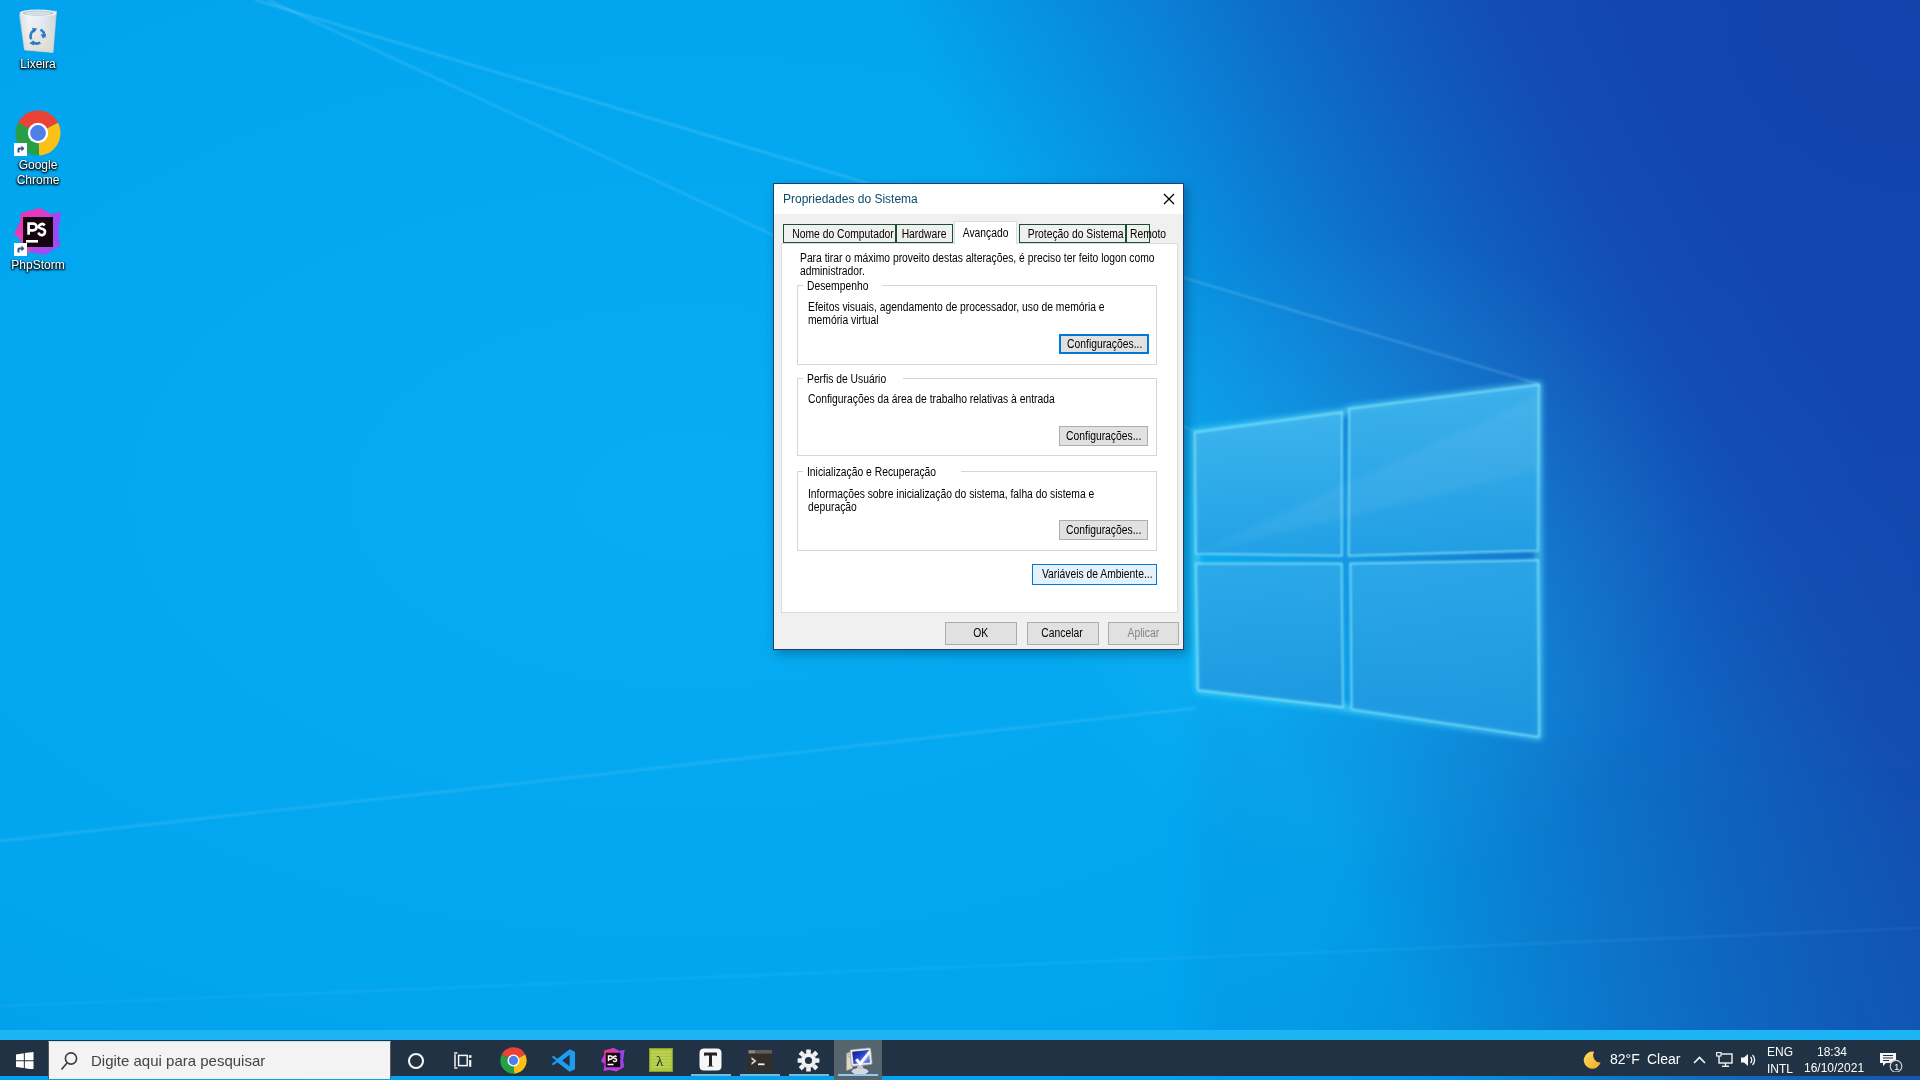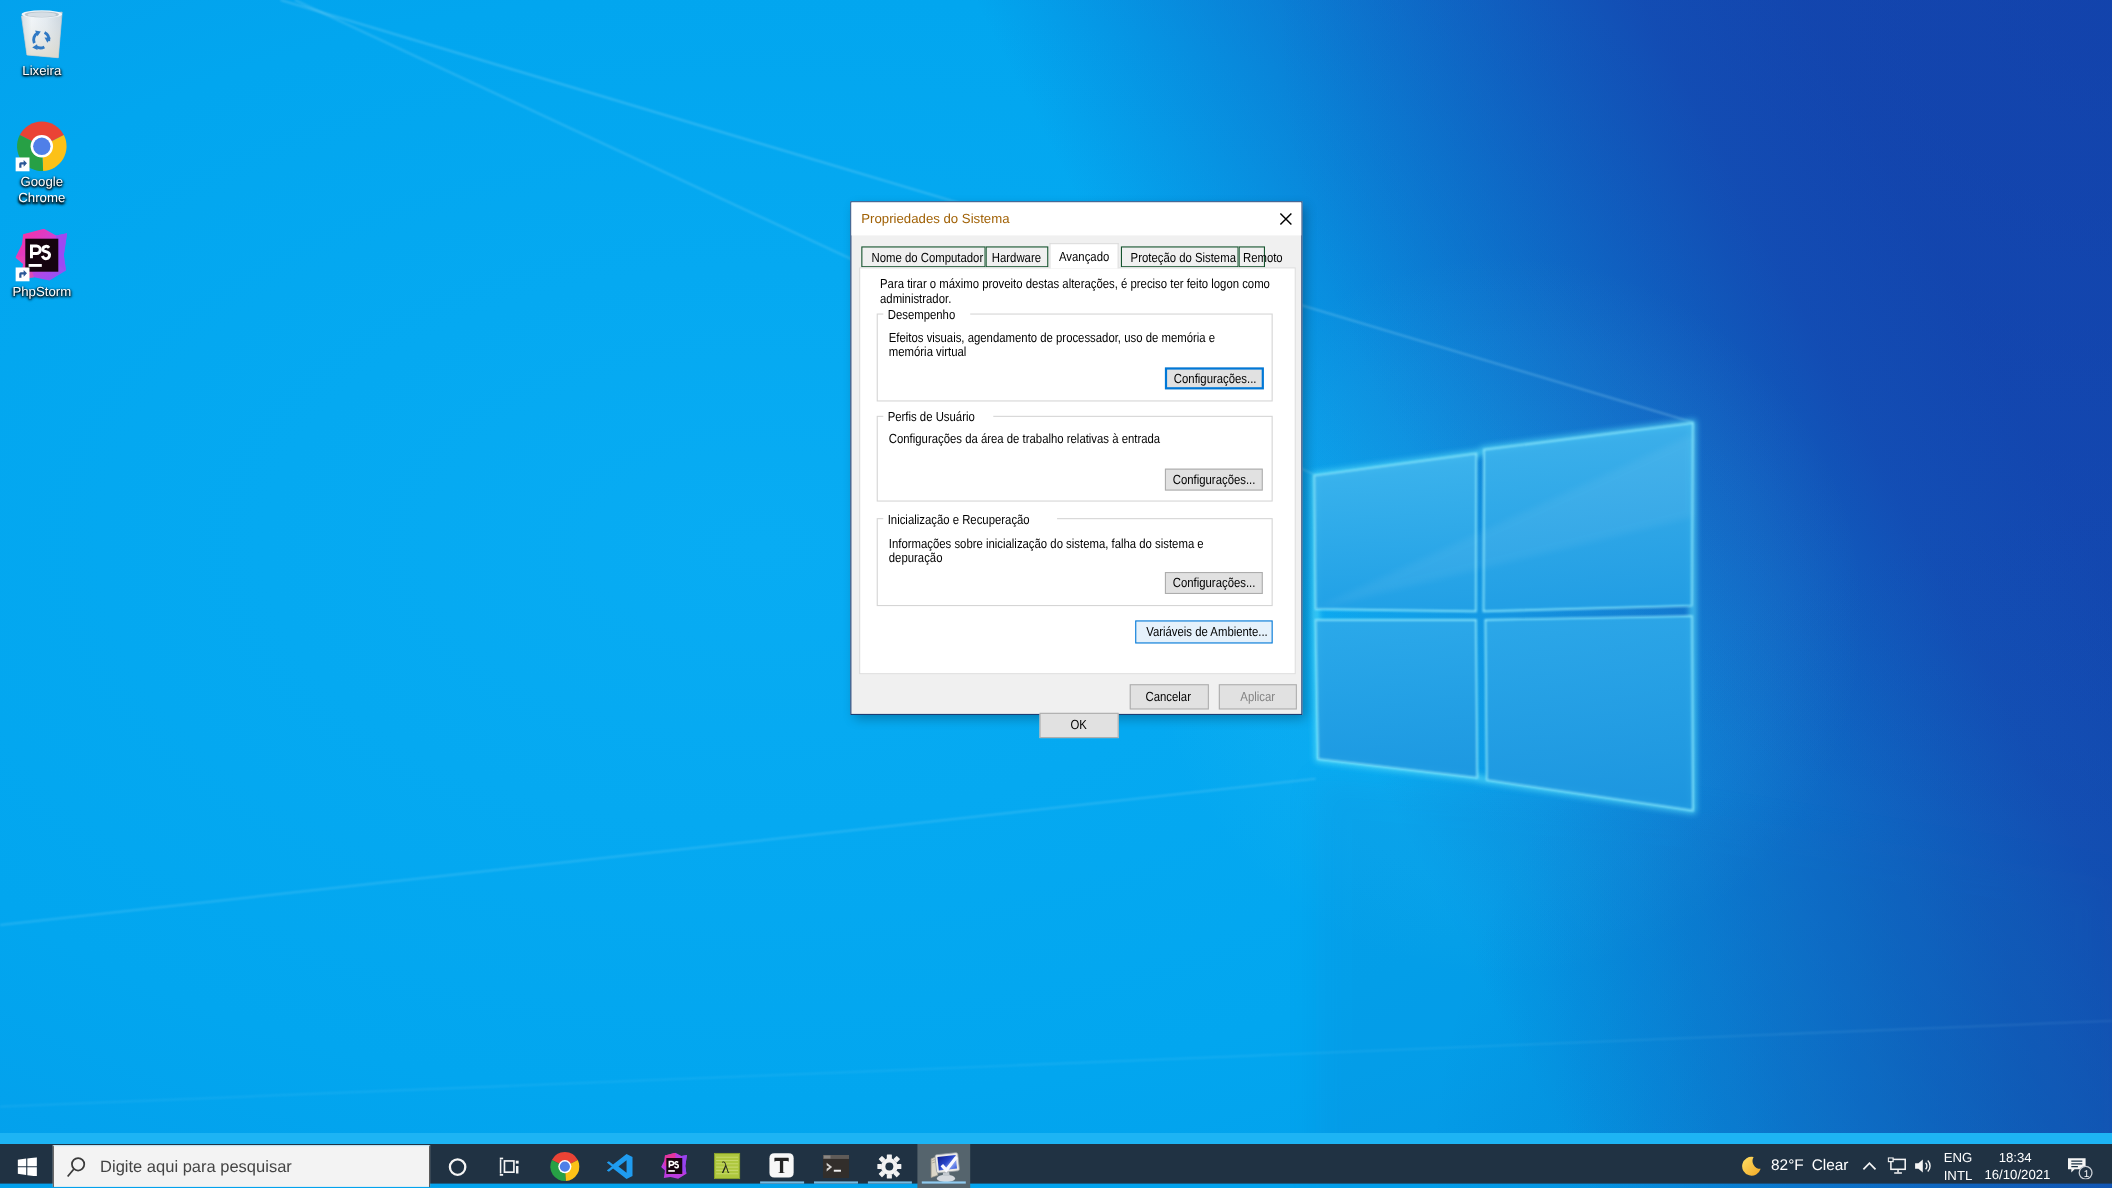--- a/index.html
+++ b/index.html
@@ -4,21 +4,21 @@
   html,body{margin:0;padding:0;width:1920px;height:1080px;overflow:hidden;}
   body{font-family:"Liberation Sans",sans-serif;position:relative;background:#0795e2;-webkit-font-smoothing:antialiased;}
   .abs{position:absolute;}
   
   .dlabel{position:absolute;color:#fff;font-size:12px;text-align:center;line-height:15px;
     text-shadow:0 1px 2px rgba(0,0,0,.9),1px 1px 2px rgba(0,0,0,.85),-1px 1px 2px rgba(0,0,0,.85);}
   
   #dlg{position:absolute;left:773px;top:183px;width:411px;height:467px;background:#f0f0f0;
        border:1px solid #1c3e74;box-sizing:border-box;box-shadow:3px 4px 10px rgba(0,0,0,.28);}
   #titlebar{position:absolute;left:0;top:0;width:100%;height:30px;background:#ffffff;}
-  #title{position:absolute;left:9px;top:8px;font-size:12px;color:#a16207;}
+  #title{position:absolute;left:9px;top:8px;font-size:12px;color:#0c4a6e;}
   #closex{position:absolute;right:7px;top:8px;width:14px;height:14px;}
   .tab{position:absolute;top:40px;height:19px;background:#f0f0f0;border:1px solid #14532d;
        box-sizing:border-box;font-size:12px;color:#000;text-align:center;line-height:18px;}
   .tab.active{top:37px;height:23px;background:#fff;border:1px solid #dcdcdc;border-bottom:none;z-index:5;}
   #page{position:absolute;left:7px;top:59px;width:397px;height:370px;background:#fff;border:1px solid #dcdcdc;box-sizing:border-box;}
   .scale{display:inline-block;transform:scaleX(0.86);transform-origin:0 50%;white-space:nowrap;}
   .scalec{display:inline-block;transform:scaleX(0.86);transform-origin:50% 50%;white-space:nowrap;}
   .gbox{position:absolute;border:1px solid #d5d5d5;box-sizing:border-box;padding-left:36px;}
   .glabel{position:absolute;top:-7px;left:5px;background:#fff;padding:0 4px;font-size:12px;}
   .btn{position:absolute;background:#e1e1e1;border:1px solid #adadad;box-sizing:border-box;
@@ -215,21 +215,21 @@
       <div class="txt" style="left:10px;top:14px;"><span class="scale">Configurações da área de trabalho relativas à entrada</span></div>
       <div class="btn" style="left:261px;top:47px;width:89px;height:20px;line-height:18px;"><span class="btxt">Configurações...</span></div>
     </div>
     <div class="gbox" style="left:15px;top:227px;width:360px;height:80px;">
       <div class="glabel"><span class="scale">Inicialização e Recuperação</span></div>
       <div class="txt" style="left:10px;top:16px;"><span class="scale">Informações sobre inicialização do sistema, falha do sistema e<br>depuração</span></div>
       <div class="btn" style="left:261px;top:48px;width:89px;height:20px;line-height:18px;"><span class="btxt">Configurações...</span></div>
     </div>
     <div class="btn hov" style="left:250px;top:320px;width:125px;height:21px;line-height:19px;"><span class="btxt">Variáveis de Ambiente...</span></div>
   </div>
-  <div class="btn" style="left:171px;top:464px;width:72px;height:23px;line-height:21px;"><span class="btxt">OK</span></div>
+  <div class="btn" style="left:171px;top:438px;width:72px;height:23px;line-height:21px;"><span class="btxt">OK</span></div>
   <div class="btn" style="left:252.5px;top:438px;width:72px;height:23px;line-height:21px;"><span class="btxt">Cancelar</span></div>
   <div class="btn" style="left:334px;top:438px;width:71px;height:23px;line-height:21px;color:#838383;"><span class="btxt">Aplicar</span></div>
 </div>
 
 <div id="taskbar">
 
   <svg class="abs" style="left:16px;top:11.5px" width="17.5" height="17.5" viewBox="0 0 19 19">
     <polygon points="0,2.6 8.5,1.4 8.5,8.9 0,8.9" fill="#fff"></polygon>
     <polygon points="9.6,1.2 19,0 19,8.9 9.6,8.9" fill="#fff"></polygon>
     <polygon points="0,10 8.5,10 8.5,17.5 0,16.4" fill="#fff"></polygon>

